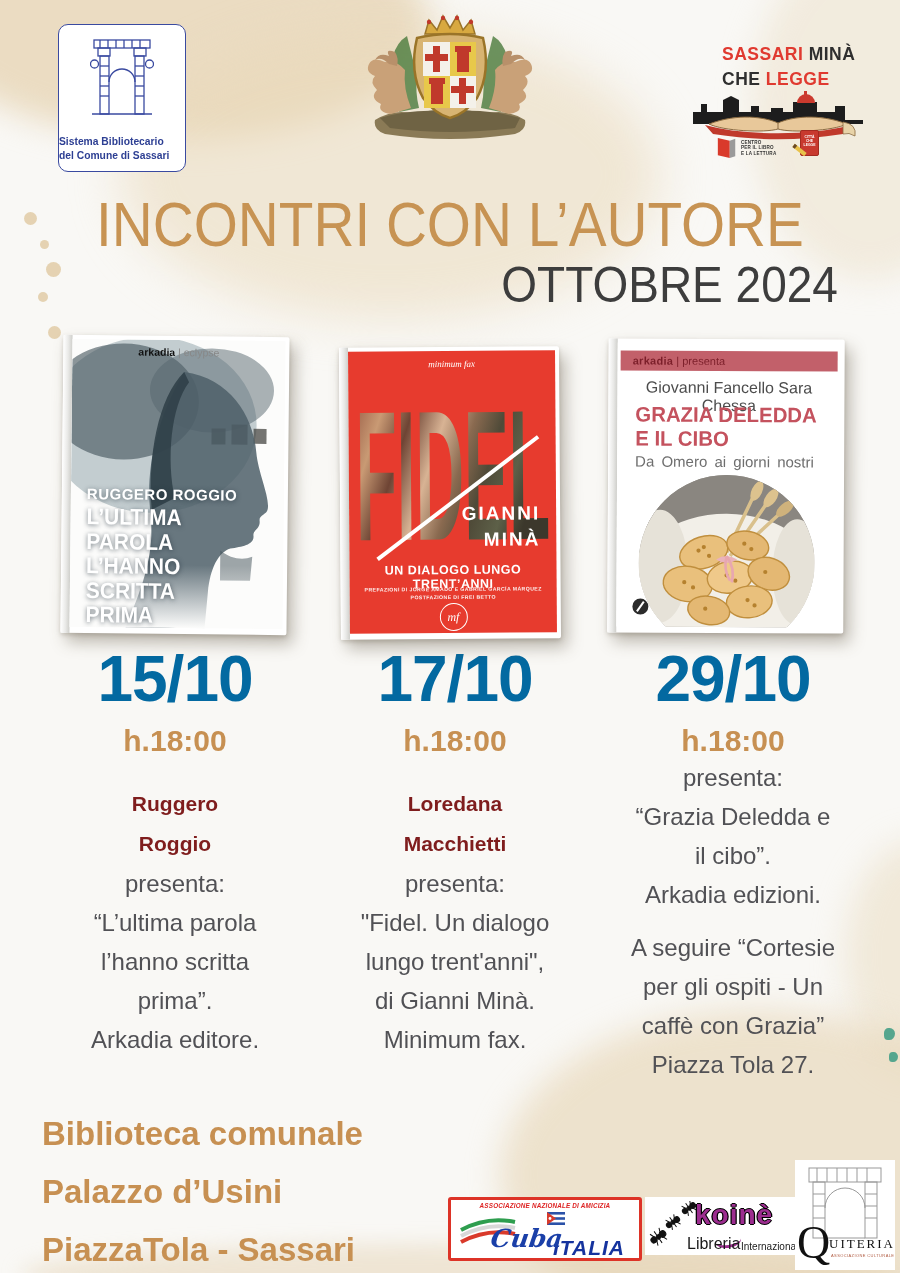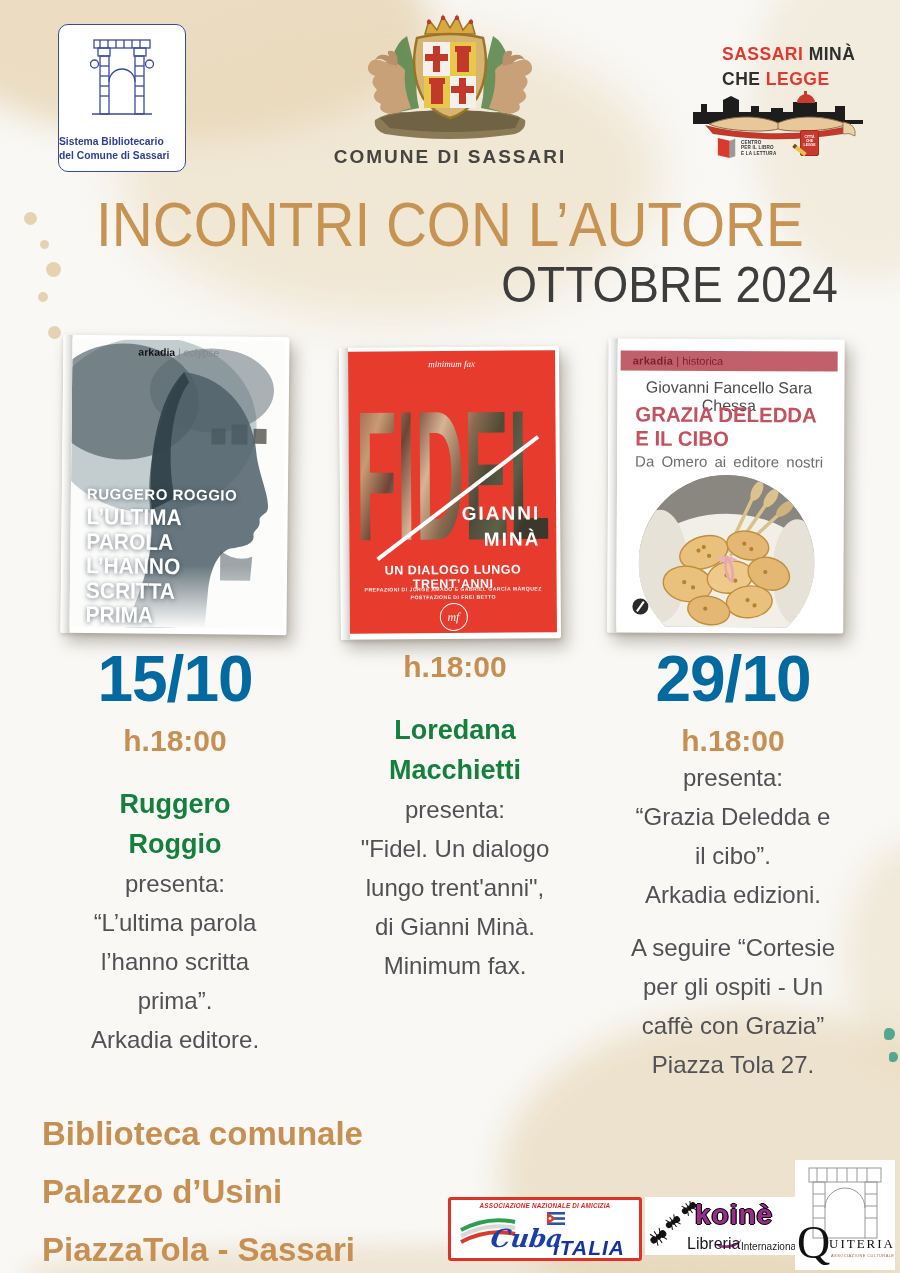--- a/index.html
+++ b/index.html
@@ -89,21 +89,21 @@
           background:#2b2b2b;}
   .b3logo::after{content:"";position:absolute;left:7px;top:2px;width:2px;height:12px;
                  background:#fff;transform:rotate(35deg);}
   
   .col{position:absolute;width:270px;text-align:center;z-index:1;}
   .col1{left:40px;top:642px;}
   .col2{left:320px;top:642px;}
   .col3{left:598px;top:642px;}
   .date{font-size:64px;font-weight:bold;color:#0369a1;letter-spacing:-1px;}
   .time{font-size:30px;font-weight:bold;color:#c79052;margin-top:8px;}
-  .speaker{font-size:27px;font-weight:bold;color:#15803d;line-height:40px;margin-top:26px;}
+  .speaker{font-size:21px;font-weight:bold;color:#7f1d1d;line-height:40px;margin-top:26px;}
   .lines{font-size:24px;color:#515155;line-height:39px;}
   .extra{font-size:24px;color:#515155;line-height:39px;margin-top:14px;}
   
   .venue{position:absolute;left:42px;top:1105px;font-size:33px;font-weight:bold;color:#c79052;
          line-height:58px;z-index:1;}
   
   .cuba{position:absolute;left:448px;top:1197px;width:188px;height:58px;background:#fff;
         border:3px solid #dd3327;border-radius:3px;z-index:2;}
   .cuba-top{position:absolute;left:0;right:0;top:2px;text-align:center;font-size:6.3px;
             font-weight:bold;font-style:italic;color:#d22;letter-spacing:.2px;}
@@ -201,21 +201,20 @@
       <rect x="95" y="30" width="26" height="34" fill="#e8c84a"></rect>
       <rect x="102" y="38" width="12" height="22" fill="#c0392b"></rect>
         <rect x="100" y="34" width="16" height="6" fill="#c0392b"></rect>
       <rect x="69" y="64" width="26" height="32" fill="#e8c84a"></rect>
       <rect x="76" y="70" width="12" height="22" fill="#c0392b"></rect>
         <rect x="74" y="66" width="16" height="6" fill="#c0392b"></rect>
       <rect x="95" y="64" width="26" height="32" fill="#f4f1ea"></rect>
       <path d="M104,66 h7 v8 h8 v7 h-8 v11 h-7 v-11 h-8 v-7 h8 Z" fill="#c0392b"></path>
     </svg>
   </div>
-  <div class="comune-label">COMUNE DI SASSARI</div>
 
   <div class="ccl">
     <div class="ccl-words">
       <div><span class="red">SASSARI</span><span> MINÀ</span></div>
       <div><span>CHE </span><span class="red">LEGGE</span></div>
     </div>
     <svg class="ccl-sky" width="170" height="52" viewBox="0 0 170 52">
       <path d="M0,30 L0,22 L8,22 L8,14 L14,14 L14,22 L30,22 L30,10 L38,6 L46,10 L46,22 L58,22 L58,16 L66,16 L66,22 L78,22 L78,18 L90,18 L90,22 L100,22 L100,12 L124,12 L124,22 L142,22 L142,16 L152,16 L152,30 L170,30 L170,34 L0,34 Z" fill="#1d1d1d"></path>
       <path d="M104,13 a9,9 0 0 1 18,0 Z" fill="#cb3a2e"></path>
       <rect x="111" y="1" width="3" height="5" fill="#cb3a2e"></rect>
@@ -298,25 +297,25 @@
       <div class="dialogo">UN DIALOGO LUNGO TRENT’ANNI</div>
       <div class="credits pre">PREFAZIONI DI JORGE AMADO E GABRIEL GARCÍA MÁRQUEZ
 POSTFAZIONE DI FREI BETTO</div>
       <div class="mf-logo"><span>mf</span></div>
     </div>
   </div>
 
   <div class="book book3">
     <div class="spine"></div>
     <div class="cover c3">
-      <div class="band"><b>arkadia</b><span> | historica</span></div>
+      <div class="band"><b>arkadia</b><span> | presenta</span></div>
       <div class="b3authors">Giovanni Fancello  Sara Chessa</div>
       <div class="b3title pre">GRAZIA DELEDDA
 E IL CIBO</div>
-      <div class="b3sub">Da Omero ai editore nostri</div>
+      <div class="b3sub">Da Omero ai giorni nostri</div>
       <svg class="food" viewBox="0 0 100 100">
         <defs>
             <clipPath id="circ">
               <circle cx="50" cy="50" r="50"></circle>
             </clipPath>
           </defs>
         <g clip-path="url(#circ)">
           <rect width="100" height="100" fill="#98948c"></rect>
           <rect width="100" height="30" fill="#8a8680"></rect>
           <ellipse cx="50" cy="64" rx="56" ry="42" fill="#f2efe8"></ellipse>
@@ -366,20 +365,21 @@
     <div class="time">h.18:00</div>
     <div class="speaker pre">Ruggero
 Roggio</div>
     <div class="lines pre">presenta:
 “L’ultima parola
 l’hanno scritta
 prima”.
 Arkadia editore.</div>
   </div>
   <div class="col col2">
+    <div class="date">17/10</div>
     <div class="time">h.18:00</div>
     <div class="speaker pre">Loredana
 Macchietti</div>
     <div class="lines pre">presenta:
 "Fidel. Un dialogo
 lungo trent'anni",
 di Gianni Minà.
 Minimum fax.</div>
   </div>
   <div class="col col3">

